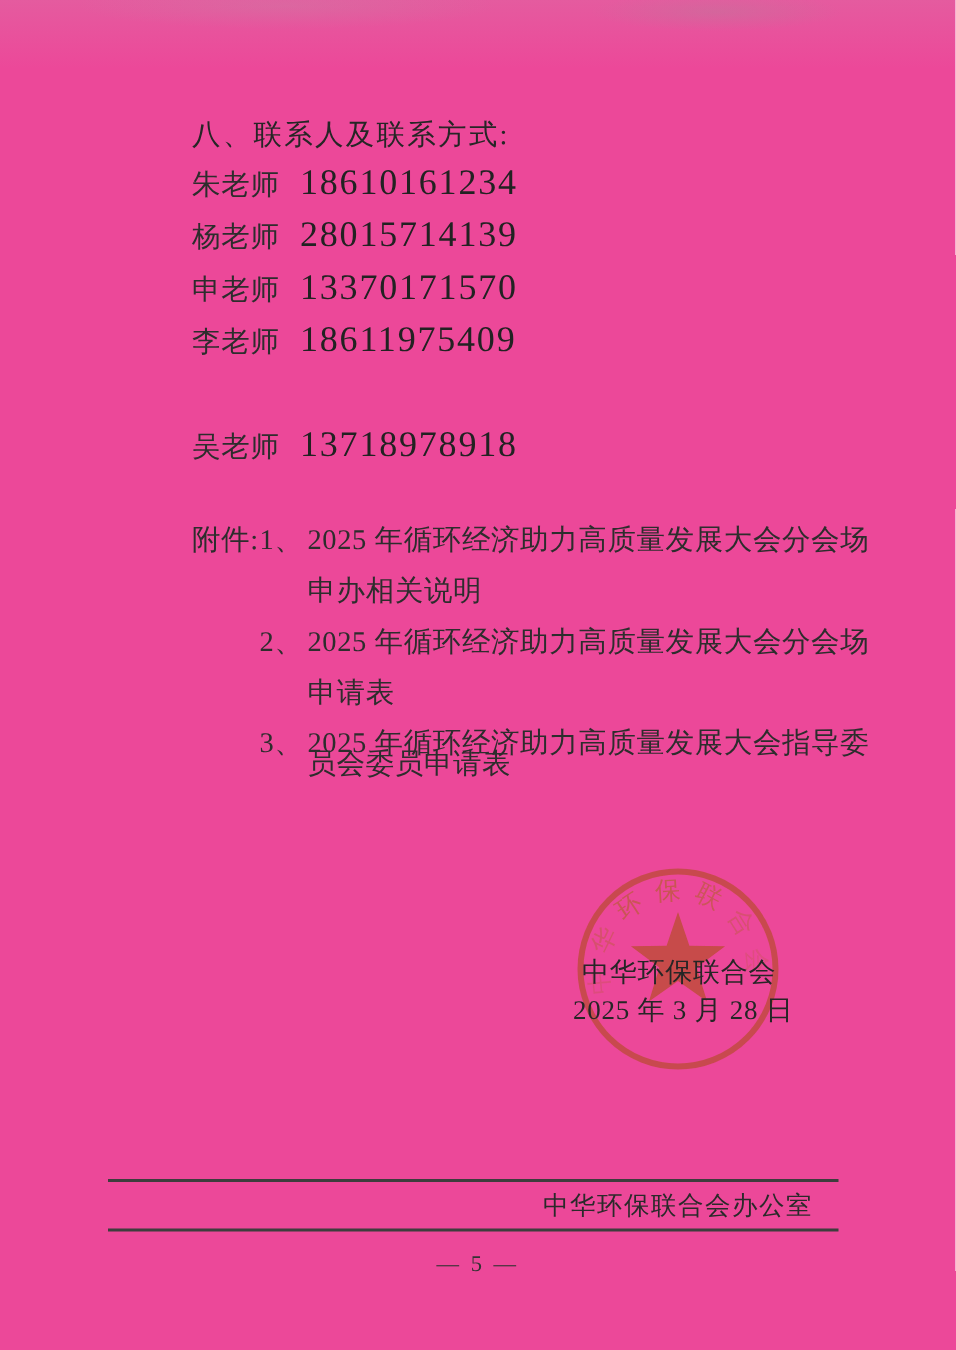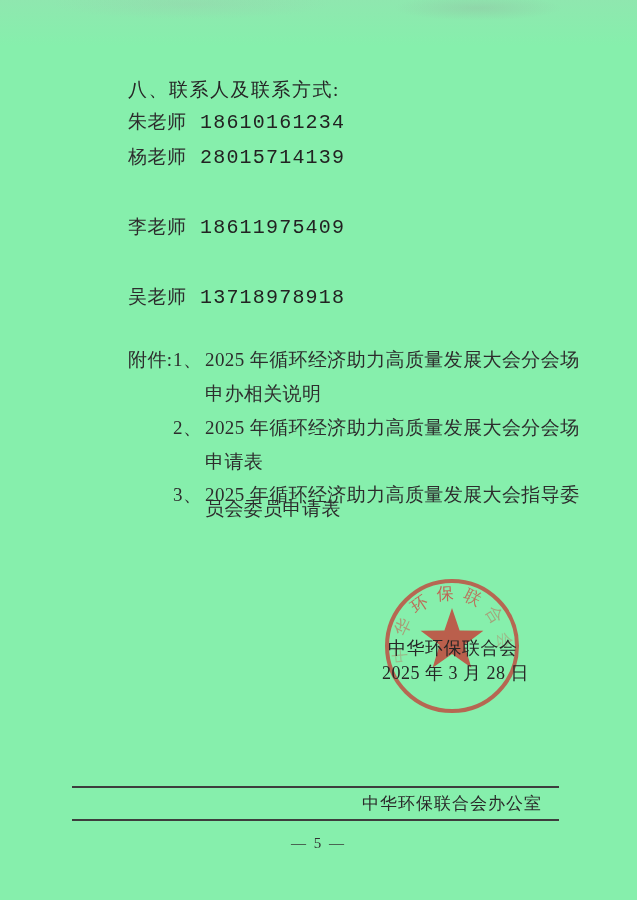--- a/index.html
+++ b/index.html
@@ -2,21 +2,21 @@
 <html><head>
 <meta charset="utf-8">
 <style>
   * { margin: 0; padding: 0; box-sizing: border-box; }
   html, body { width: 637px; height: 900px; background: #ffffff; }
   body { font-family: "Liberation Serif", serif; }
 
   .page {
     position: relative;
     width: 637px; height: 900px;
-    background: #86efac;
+    background: #ec4899;
     overflow: hidden;
     color: #2b2b2b;
   }
   
   .page::before {
     content: "";
     position: absolute; top: 0; left: 0; right: 0; height: 46px;
     background:
       radial-gradient(120px 18px at 75% 8px, rgba(150,150,150,0.22), rgba(255,255,255,0) 70%),
       radial-gradient(200px 22px at 30% 4px, rgba(170,170,170,0.16), rgba(255,255,255,0) 70%),
@@ -27,21 +27,21 @@
   .abs { position: absolute; }
 
   .heading {
     left: 128px; top: 77px;
     font-size: 19px; letter-spacing: 1.5px;
     color: #262626;
   }
 
   .contact-row { left: 128px; height: 24px; white-space: nowrap; }
   .contact-name { display: inline-block; width: 68px; font-size: 19px; letter-spacing: 0.5px; color: #2d2d2d; }
-  .contact-phone { font-size: 20px; letter-spacing: 1.2px; color: #222; font-family: Liberation Mono, monospace; }
+  .contact-phone { font-size: 24px; letter-spacing: 1.2px; color: #222; font-family: Liberation Serif, serif; }
 
   .att-line { white-space: nowrap; font-size: 19px; color: #2d2d2d; letter-spacing: 0.4px; }
   .att-label { position: absolute; left: 128px; width: 45px; }
   .att-num   { position: absolute; left: 173px; width: 32px; }
   .att-text  { position: absolute; left: 205px; }
 
   .sig-org  { left: 388px; top: 636px; font-size: 18px; letter-spacing: 0.5px; color: #262626; z-index: 3; font-family: Liberation Serif, serif; }
   .sig-date { left: 382px; top: 661px; font-size: 18px; letter-spacing: 0.5px; color: #262626; z-index: 3; text-align: center; }
 
   .seal { left: 380px; top: 575px; width: 144px; height: 144px; z-index: 2; }
@@ -66,20 +66,24 @@
 
   <div class="abs heading">八、联系人及联系方式:</div>
 
   <div class="abs contact-row" style="top:109px">
     <span class="contact-name">朱老师</span>
     <span class="contact-phone">18610161234</span>
   </div>
   <div class="abs contact-row" style="top:144px">
     <span class="contact-name">杨老师</span>
     <span class="contact-phone">28015714139</span>
+  </div>
+  <div class="abs contact-row" style="top:179px">
+    <span class="contact-name">申老师</span>
+    <span class="contact-phone">13370171570</span>
   </div>
   <div class="abs contact-row" style="top:214px">
     <span class="contact-name">李老师</span>
     <span class="contact-phone">18611975409</span>
   </div>
   <div class="abs contact-row" style="top:284px">
     <span class="contact-name">吴老师</span>
     <span class="contact-phone">13718978918</span>
   </div>
 

